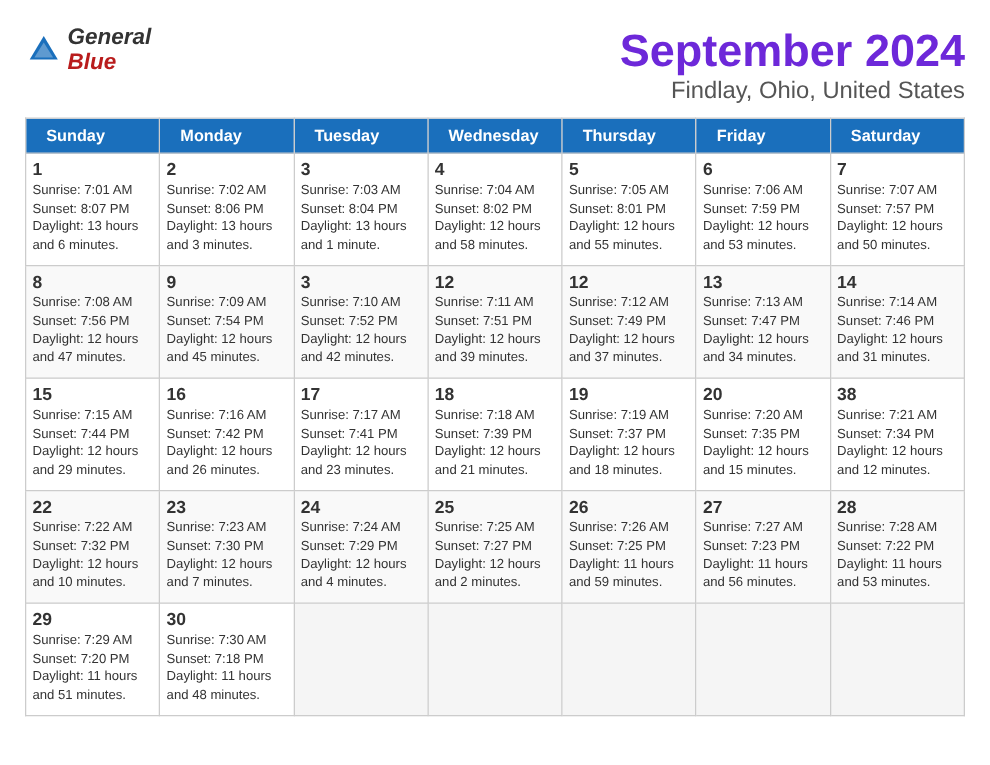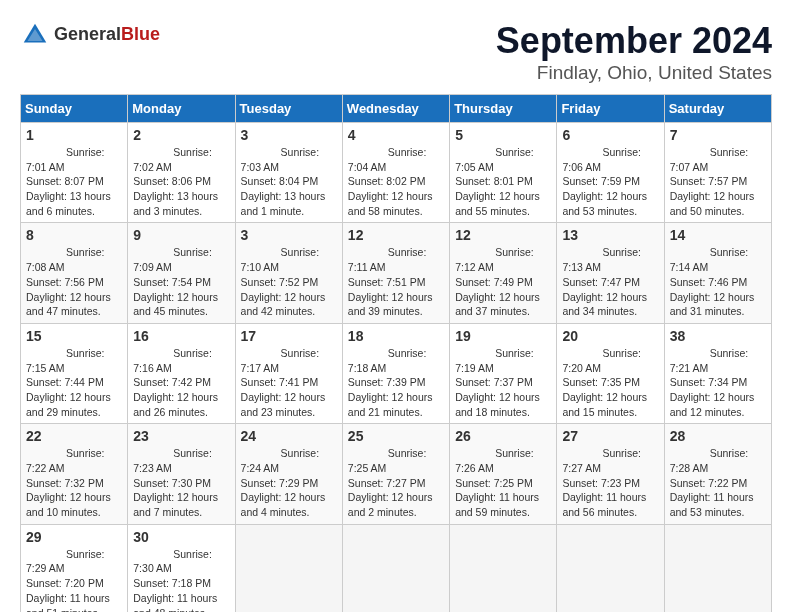--- a/index.html
+++ b/index.html
@@ -16,22 +16,23 @@
       align-items: flex-start;
       margin-bottom: 10px;
     }
     .logo {
       display: flex;
       align-items: center;
       gap: 4px;
     }
     .logo-text {
       display: flex;
-      flex-direction: row;
+      flex-direction: column;
       line-height: 1.1;
+      font-style: italic;
     }
     .logo-general {
       font-size: 18px;
       font-weight: bold;
       color: #333;
     }
     .logo-blue {
       font-size: 18px;
       font-weight: bold;
       color: #b91c1c;
@@ -39,37 +40,37 @@
     .logo-icon {
       width: 30px;
       height: 30px;
     }
     .title-section {
       text-align: right;
     }
     .month-title {
       font-size: 36px;
       font-weight: bold;
-      color: #0f172a;
+      color: #6d28d9;
     }
     .location-title {
       font-size: 19px;
       color: #555;
     }
     table {
       width: 100%;
       border-collapse: collapse;
       table-layout: fixed;
     }
     th {
       background-color: #1a6fbc;
       color: #fff;
       font-size: 13px;
       font-weight: bold;
-      padding: 6px 4px;
+      padding: 6px 16px;
       text-align: left;
       border: 1px solid #ccc;
     }
     td {
       vertical-align: top;
       border: 1px solid #ccc;
       padding: 4px 5px;
       font-size: 11px;
       color: #333;
       background: #fff;
@@ -81,21 +82,20 @@
     .day-num {
       font-size: 14px;
       font-weight: bold;
       display: block;
       margin-bottom: 2px;
     }
     .day-info {
       font-size: 10.5px;
       line-height: 1.4;
       color: #333;
-      margin-left: 40px;
     }
     tr:nth-child(even) td:not(.empty) {
       background: #f9f9f9;
     }
   </style>
 </head>
 <body>
 
 <div class="header-section">
   <div class="logo">

